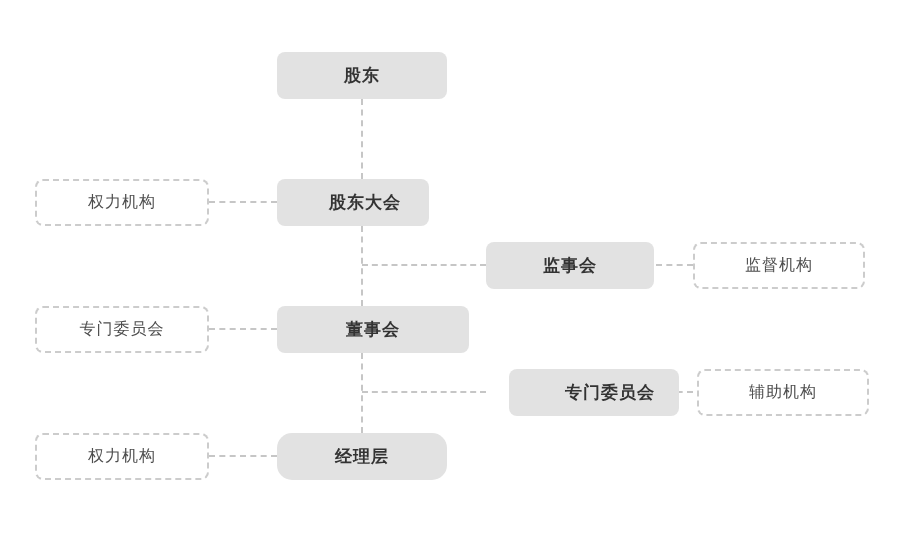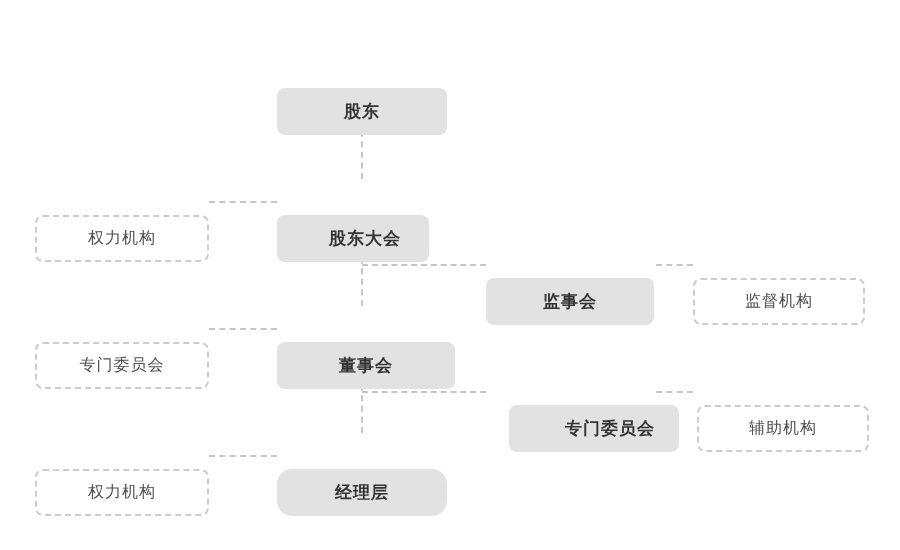--- a/index.html
+++ b/index.html
@@ -24,21 +24,20 @@
   }
   .node{
     position:absolute;
     height:47px;
     display:flex;
     align-items:center;
     justify-content:center;
     border-radius:8px;
     box-sizing:border-box;
     letter-spacing:1px;
-    margin-top:36px;
   }
   .node-solid{
     background:var(--node-fill);
     color:var(--node-text);
     font-weight:bold;
     font-size:17px;
   }
   .node-dashed{
     background:var(--background);
     border:2px dashed var(--dashed-border);
@@ -65,21 +64,21 @@
   <div class="conn conn-h" style="left:656px;top:264px;width:37px;"></div>
   <div class="conn conn-h" style="left:362px;top:391px;width:124px;"></div>
   <div class="conn conn-h" style="left:656px;top:391px;width:37px;"></div>
 
   <div class="node node-solid" style="left:277px;top:52px;width:170px;">股东</div>
 
   <div class="node node-solid" style="left:277px;top:179px;width:152px;padding-left:24px;">股东大会</div>
 
   <div class="node node-solid" style="left:486px;top:242px;width:168px;">监事会</div>
 
-  <div class="node node-solid" style="left:277px;top:306px;width:178px;">董事会</div>
+  <div class="node node-solid" style="left:277px;top:306px;width:192px;">董事会</div>
 
   <div class="node node-solid" style="left:509px;top:369px;width:170px;padding-left:32px;">专门委员会</div>
 
   <div class="node node-solid" style="left:277px;top:433px;width:170px;border-radius:15px;">经理层</div>
 
   <div class="node node-dashed" style="left:35px;top:179px;width:174px;font-family:Liberation Serif, serif;">权力机构</div>
 
   <div class="node node-dashed" style="left:35px;top:306px;width:174px;">专门委员会</div>
 
   <div class="node node-dashed" style="left:35px;top:433px;width:174px;">权力机构</div>

